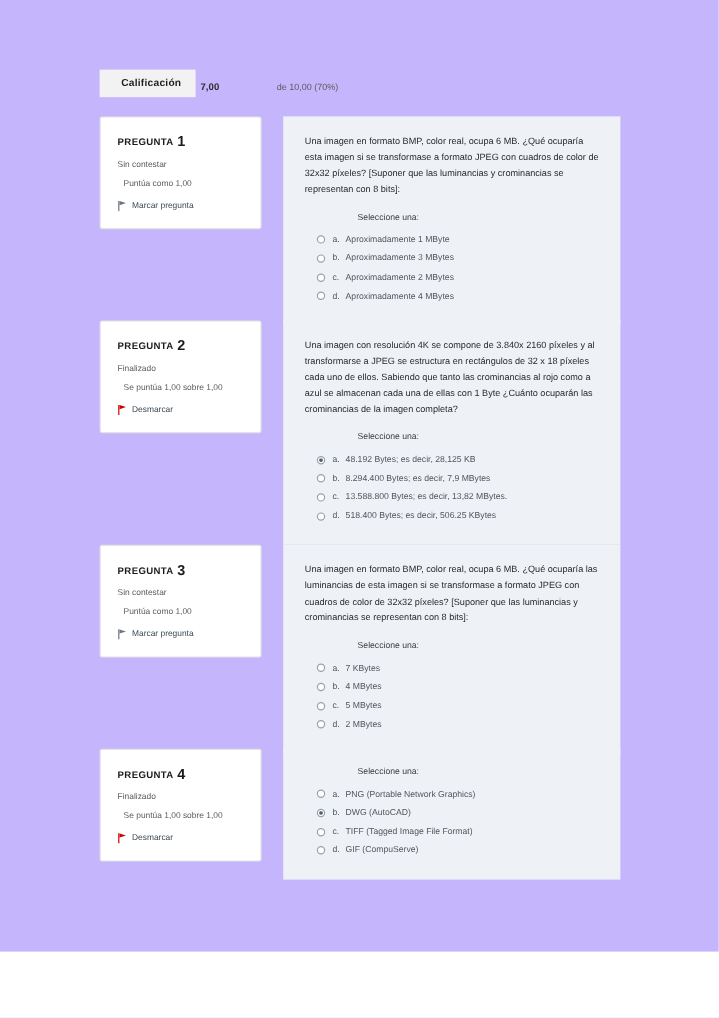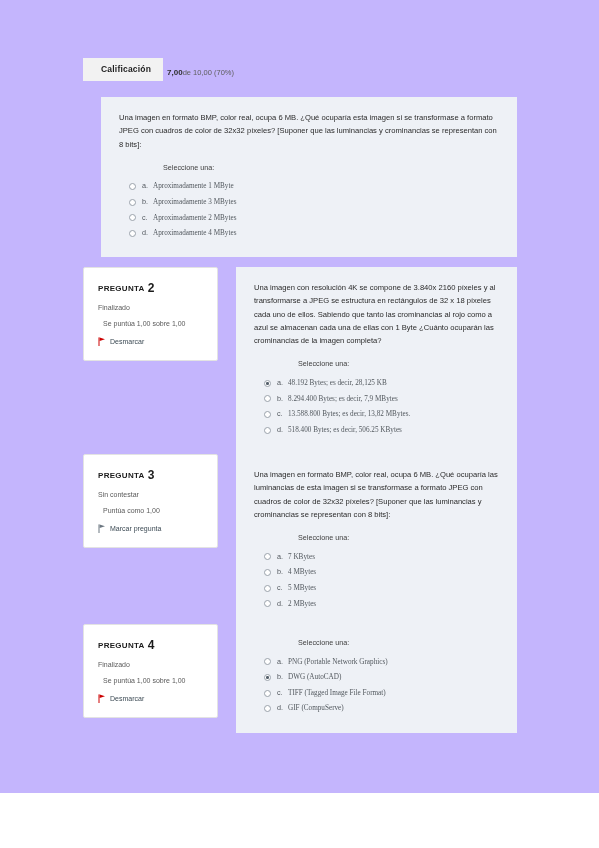--- a/index.html
+++ b/index.html
@@ -40,21 +40,21 @@
     line-height: 1;
   }
   .grade-value {
     font-size: 7.5px;
     color: #2e2e2e;
     padding-left: 4px;
     padding-bottom: 4px;
     white-space: nowrap;
   }
   .grade-value b { font-weight: bold; font-size: 8px; }
-  .grade-value .muted { color: #5d5d5d; }
+  .grade-value .muted { color: #5d5d5d; padding-left: 48px; }
 
   
   .qrow {
     position: absolute;
     left: 83px;
     width: 434px;
     display: flex;
     align-items: flex-start;
   }
   .qinfo {
@@ -140,36 +140,48 @@
   }
   .radio.checked::after {
     content: "";
     position: absolute;
     left: 1.4px; top: 1.4px;
     width: 2.4px; height: 2.4px;
     border-radius: 50%;
     background: #55606b;
   }
   .opt-letter { width: 11px; flex: 0 0 auto; }
-  .opt-text { white-space: nowrap; font-family: Liberation Serif, serif; }
+  .opt-text { white-space: nowrap; }
 </style>
 </head>
 <body>
 
 <div class="page">
 
   <div class="grade-bar">
     <div class="grade-label">Calificación</div>
     <div class="grade-value">
       <b>7,00</b><span class="muted">de 10,00 (70%)</span>
     </div>
   </div>
 
   <div id="questions-root">
       <div class="qrow" style="top: 97px;">
+        <div class="qinfo">
+          <div class="qinfo-title"><span>PREGUNTA</span><span class="num">1</span></div>
+          <div class="qinfo-line">Sin contestar</div>
+          <div class="qinfo-line indent">Puntúa como 1,00</div>
+          <div class="qflag">
+            <span class="flag-ico"><svg viewBox="0 0 8 9" width="8" height="9" xmlns="http://www.w3.org/2000/svg">
+                <path d="M1 0.4 L1 9" stroke="#6b7680" stroke-width="1" fill="none"></path>
+                <path d="M1.6 0.6 L7 2.2 L1.6 4.0 Z" fill="#6b7680"></path>
+              </svg></span>
+            <span>Marcar pregunta</span>
+          </div>
+        </div>
         <div class="qbody">
           <p class="qtext">Una imagen en formato BMP, color real, ocupa 6 MB. ¿Qué ocuparía esta imagen si se transformase a formato JPEG con cuadros de color de 32x32 píxeles? [Suponer que las luminancias y crominancias se representan con 8 bits]:</p>
           <div class="select-one">Seleccione una:</div>
           <ul class="opts">
             <li class="opt">
               <span class="radio"></span>
               <span class="opt-letter">a.</span>
               <span class="opt-text">Aproximadamente 1 MByte</span>
             </li>
             <li class="opt">

